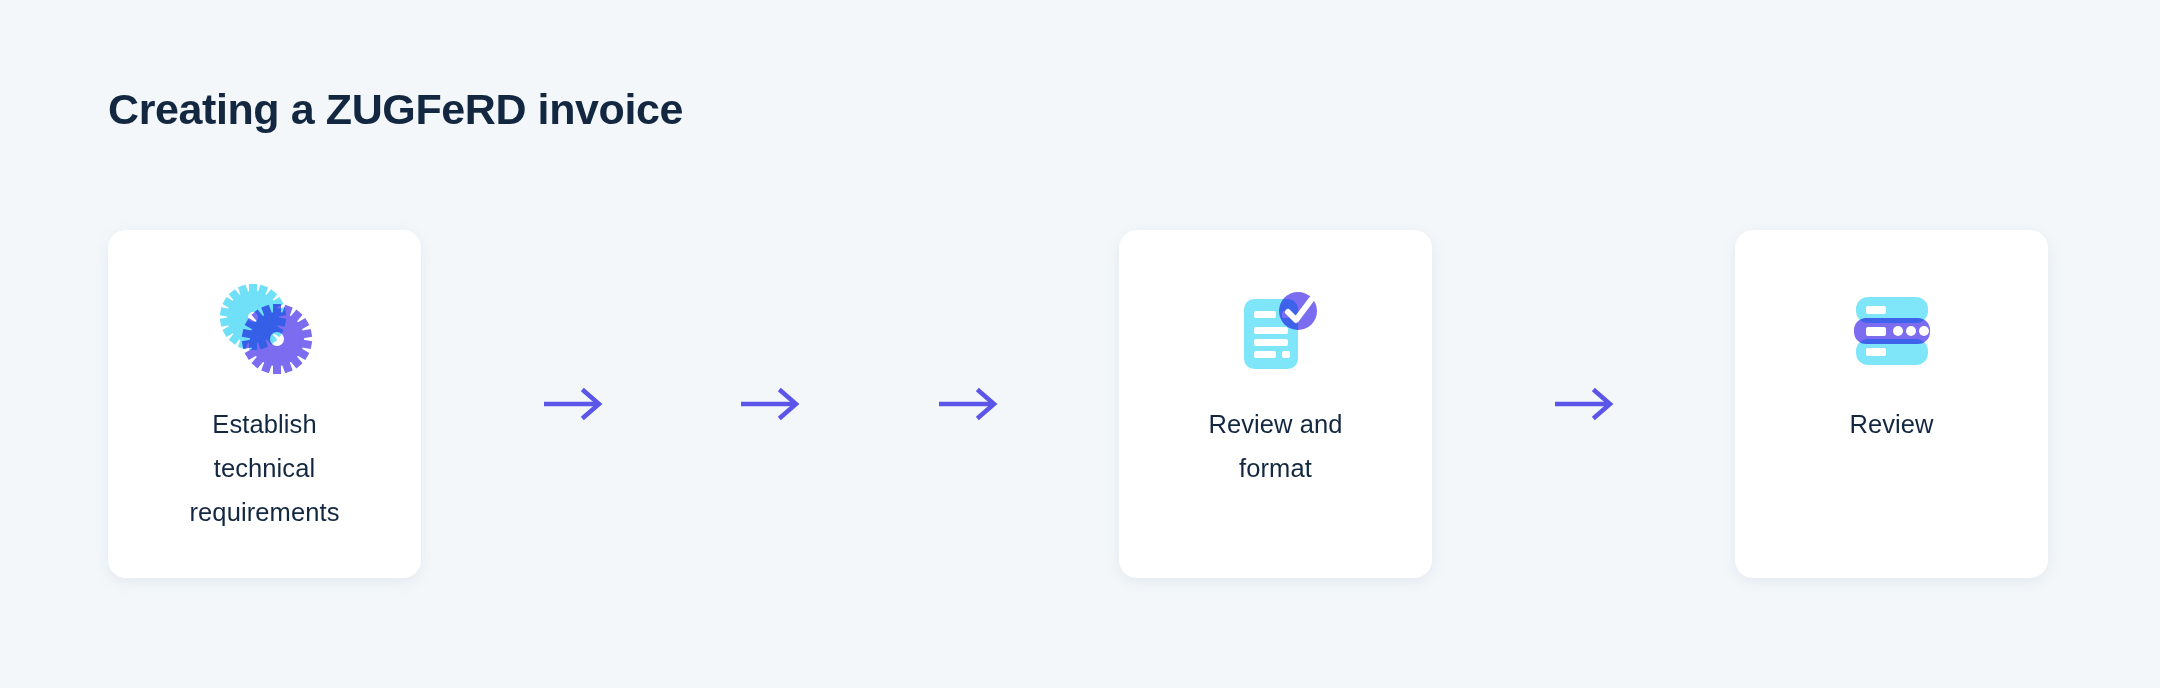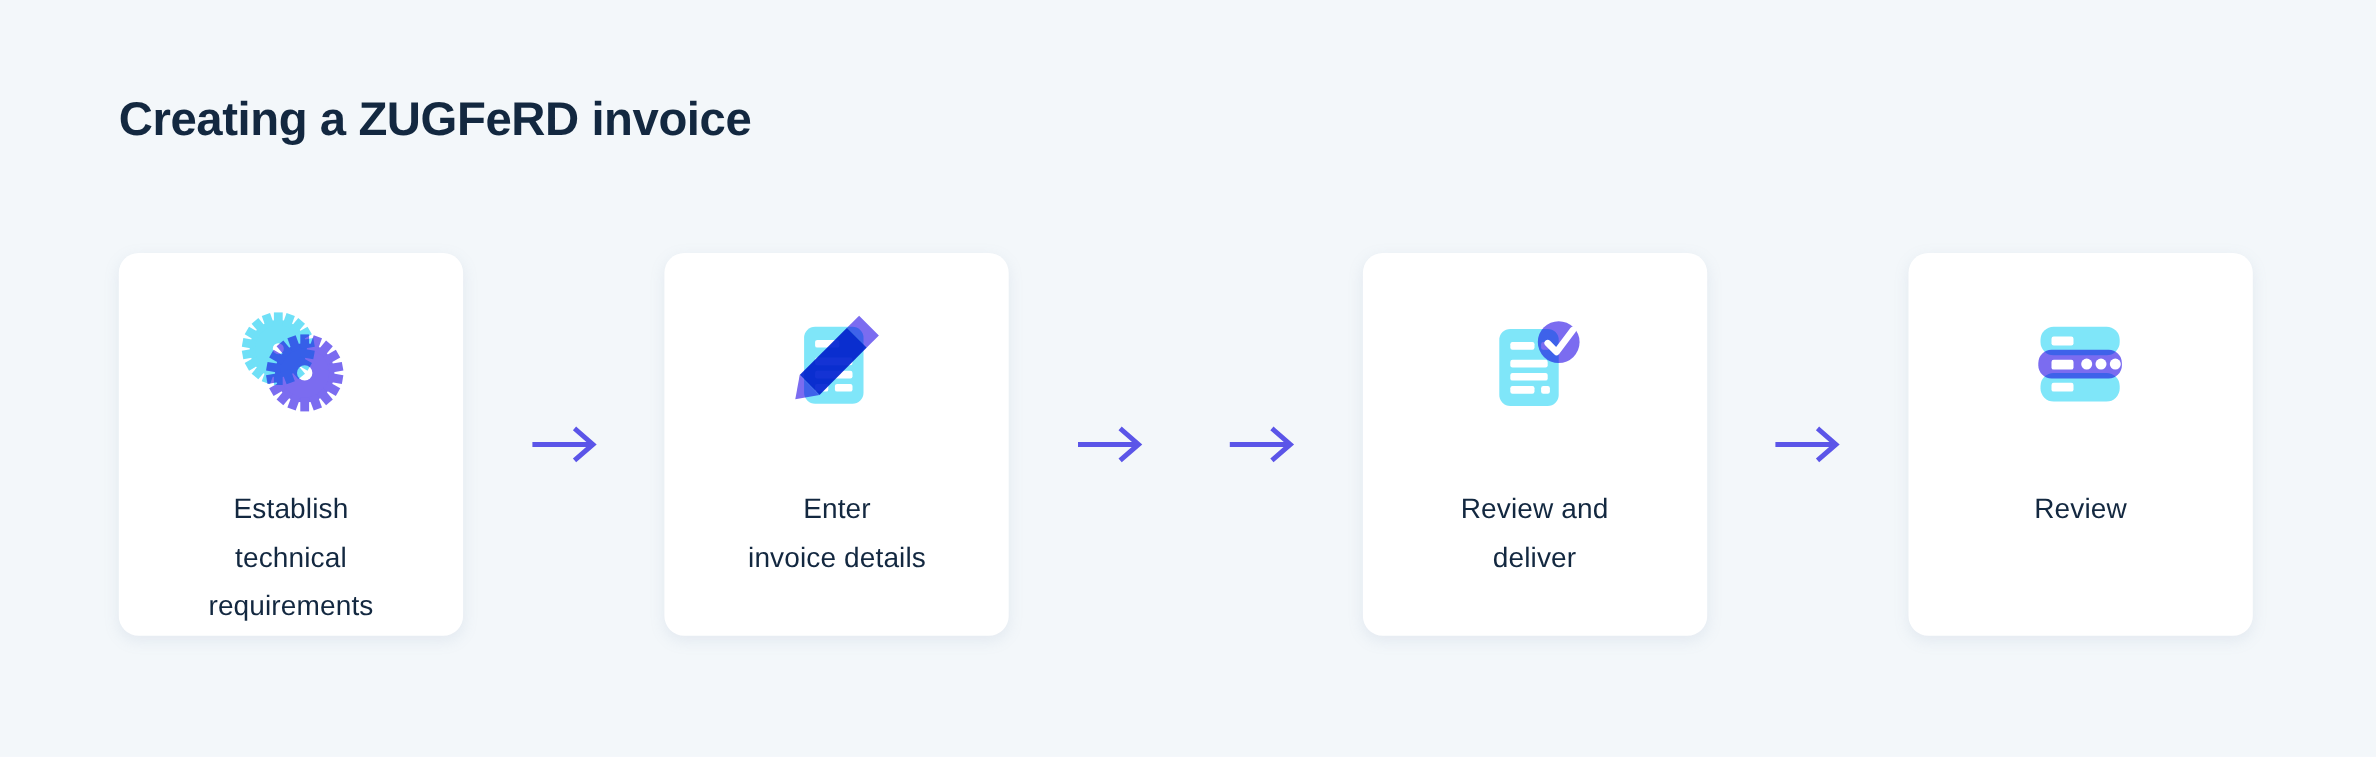--- a/index.html
+++ b/index.html
@@ -45,21 +45,20 @@
     height: 348px;
     background: #ffffff;
     border-radius: 18px;
     box-shadow: 0 4px 14px rgba(120, 145, 175, 0.13);
     display: flex;
     flex-direction: column;
     align-items: center;
     box-sizing: border-box;
     padding-top: 46px;
     flex: 0 0 auto;
-    gap: 39px;
   }
   .icon-wrap {
     width: 110px;
     height: 110px;
     display: flex;
     align-items: center;
     justify-content: center;
     margin-bottom: 16px;
   }
   .card-label {
@@ -158,42 +157,20 @@
 requirements</div>
     </div>
 
     <div class="arrow">
       <svg width="62" height="34" viewBox="0 0 62 34">
         <path d="M2 17 H56" stroke="#5b55e8" stroke-width="4.5" fill="none"></path>
         <path d="M42 4 L57 17 L42 30" stroke="#5b55e8" stroke-width="4.5" fill="none" stroke-linecap="square" stroke-linejoin="miter"></path>
       </svg>
     </div>
 
-    <div class="card">
-      <div class="icon-wrap">
-        <svg width="104" height="104" viewBox="0 0 104 104">
-          <rect x="22" y="18" width="54" height="70" rx="10" fill="#7fe6f9"></rect>
-          <rect x="32" y="30" width="22" height="7" rx="2" fill="#ffffff"></rect>
-          <rect x="32" y="46" width="34" height="7" rx="2" fill="#ffffff"></rect>
-          <rect x="32" y="58" width="34" height="7" rx="2" fill="#ffffff"></rect>
-          <rect x="32" y="70" width="12" height="7" rx="2" fill="#ffffff"></rect>
-          <rect x="50" y="70" width="16" height="7" rx="2" fill="#ffffff"></rect>
-          <g style="mix-blend-mode:multiply">
-
-            <path d="M72 8 L90 26 L79 37 L61 19 Z" fill="#7b6cf0"></path>
-
-            <path d="M61 19 L79 37 L36 80 L18 62 Z" fill="#1433d4"></path>
-
-            <path d="M18 62 L36 80 L14 84 Z" fill="#7b6cf0"></path>
-          </g>
-        </svg>
-      </div>
-      <div class="card-label">Enter
-invoice details</div>
-    </div>
 
     <div class="arrow">
       <svg width="62" height="34" viewBox="0 0 62 34">
         <path d="M2 17 H56" stroke="#5b55e8" stroke-width="4.5" fill="none"></path>
         <path d="M42 4 L57 17 L42 30" stroke="#5b55e8" stroke-width="4.5" fill="none" stroke-linecap="square" stroke-linejoin="miter"></path>
       </svg>
     </div>
 
 
     <div class="arrow">
@@ -213,21 +190,21 @@
           <rect x="30" y="60" width="34" height="7" rx="2" fill="#ffffff"></rect>
           <rect x="30" y="72" width="22" height="7" rx="2" fill="#ffffff"></rect>
           <rect x="58" y="72" width="8" height="7" rx="2" fill="#ffffff"></rect>
           <g style="mix-blend-mode:multiply">
             <circle cx="74" cy="32" r="19" fill="#7b6cf0"></circle>
           </g>
           <path d="M64 33 L72 41 L87 21" stroke="#ffffff" stroke-width="6" fill="none" stroke-linecap="round" stroke-linejoin="round"></path>
         </svg>
       </div>
       <div class="card-label">Review and
-deliver</div>
+format</div>
     </div>
 
     <div class="arrow">
       <svg width="62" height="34" viewBox="0 0 62 34">
         <path d="M2 17 H56" stroke="#5b55e8" stroke-width="4.5" fill="none"></path>
         <path d="M42 4 L57 17 L42 30" stroke="#5b55e8" stroke-width="4.5" fill="none" stroke-linecap="square" stroke-linejoin="miter"></path>
       </svg>
     </div>
 
     <div class="card">

